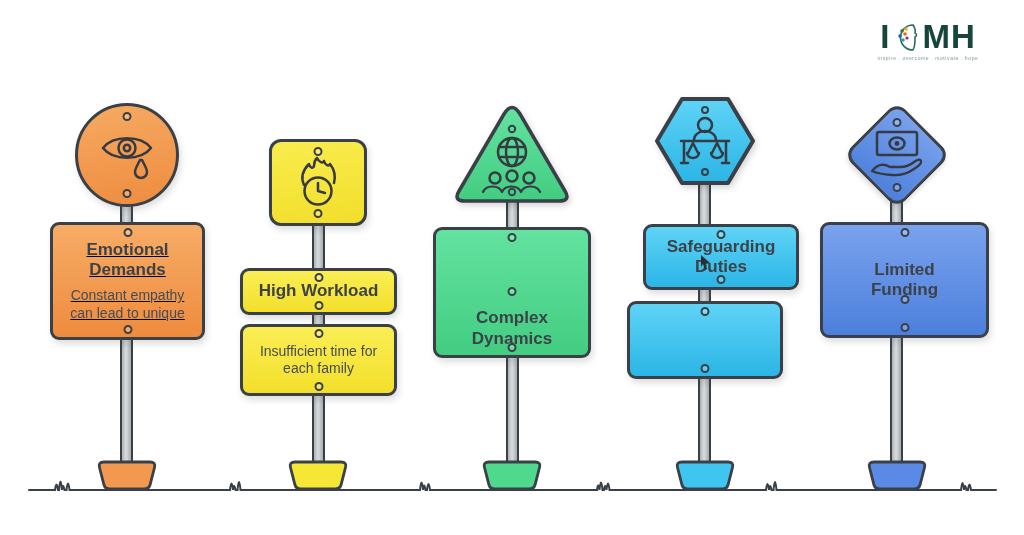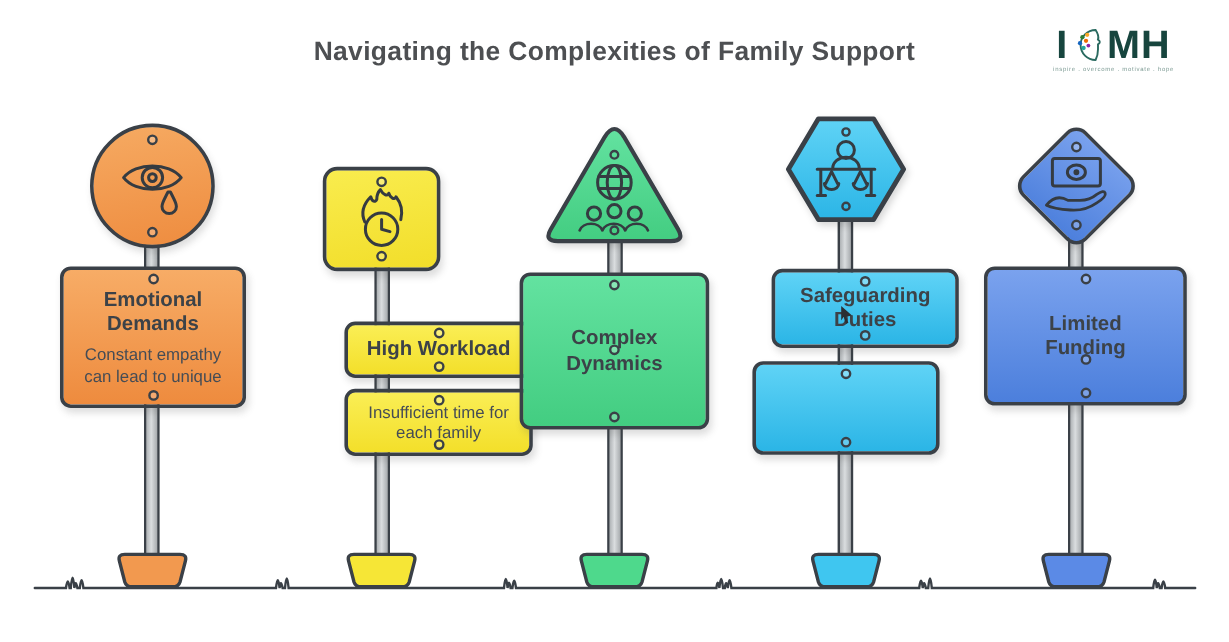--- a/index.html
+++ b/index.html
@@ -36,32 +36,31 @@
                 background:linear-gradient(170deg,#f6aa62 0%,#ee8c3f 100%);
                 box-shadow:2px 4px 6px rgba(70,70,70,.18);}
   .square-shape{left:269px;top:139px;width:92px;height:81px;border:3px solid #3a4047;border-radius:12px;
                 background:linear-gradient(170deg,#f9ec4e 0%,#f2de2a 100%);
                 box-shadow:2px 4px 6px rgba(70,70,70,.18);}
   .diamond-wrap{left:842px;top:100px;width:110px;height:110px;}
   .diamond-inner{position:absolute;left:17px;top:17px;width:70px;height:70px;
                  border:3px solid #3a4047;border-radius:12px;transform:rotate(45deg);
                  background:linear-gradient(170deg,#7aa2ee 0%,#4c7fdc 100%);
                  box-shadow:2px 3px 5px rgba(70,70,70,.18);}
-  .panel-orange{background:linear-gradient(180deg,#f7ac66,#ee8b3e);}
-  .panel-yellow{background:linear-gradient(180deg,#faee55,#f3df2a);margin-left:47px;}
-  .panel-green{background:linear-gradient(180deg,#63e2a0,#43cd81);}
+  .panel-orange{background:linear-gradient(180deg,#f7ac66,#ee8b3e);text-decoration:underline;}
+  .panel-yellow{background:linear-gradient(180deg,#faee55,#f3df2a);}
+  .panel-green{background:linear-gradient(180deg,#63e2a0,#43cd81);justify-content:flex-end;}
   .panel-cyan{background:linear-gradient(180deg,#5fd3f6,#2bb5e6);}
   .panel-blue{background:linear-gradient(180deg,#7aa2ee,#4c7fdc);}
 </style>
 </head>
 <body>
 
 <div id="canvas">
 
-  <div class="title">Navigating the Complexities of Family Support</div>
 
   <div class="logo">
     <div class="logo-row">
       <span class="logo-txt">I</span>
       <svg width="28" height="32" viewBox="0 0 28 32">
         <path d="M21,29 A12,12 0 1 1 21,4 C23,7 24,9 23,12 C25,13 25,15 23,16 L23,20 C23,24 22,27 21,29" fill="none" stroke="#2a6a60" stroke-width="1.6" stroke-linecap="round"></path>
         <circle cx="10" cy="10" r="1.8" fill="#2e7d32"></circle>
         <circle cx="14" cy="8" r="1.8" fill="#f9a825"></circle>
         <circle cx="8" cy="15" r="1.8" fill="#1565c0"></circle>
         <circle cx="13" cy="13" r="1.8" fill="#ef6c00"></circle>
@@ -111,21 +110,21 @@
         <circle cx="27" cy="36" r="13.5"></circle>
         <path d="M27,36 L27,28 M27,36 L34,38"></path>
       </svg>
       <div class="rivet" style="bottom:5px"></div>
     </div>
     <div class="panel panel-yellow" style="left:240px;top:268px;width:157px;height:47px">
       <div class="rivet" style="top:2px"></div>
       <div class="heading">High Workload</div>
       <div class="rivet" style="bottom:2px"></div>
     </div>
-    <div class="panel panel-yellow" style="left:240px;top:324px;width:157px;height:56px">
+    <div class="panel panel-yellow" style="left:240px;top:324px;width:157px;height:72px">
       <div class="rivet" style="top:2px"></div>
       <div class="subtext">Insufficient time for
 each family</div>
       <div class="rivet" style="bottom:2px"></div>
     </div>
     <svg class="base" style="left:283px;top:459px" width="70" height="33" viewBox="0 0 70 33">
       <path d="M12,3 H58 Q64,3 62.5,8.5 L58,26 Q56.8,30 52,30 H18 Q13.2,30 12,26 L7.5,8.5 Q6,3 12,3 Z" fill="#F6E636" stroke="#3a4047" stroke-width="2.8"></path>
     </svg>
   </div>
 

